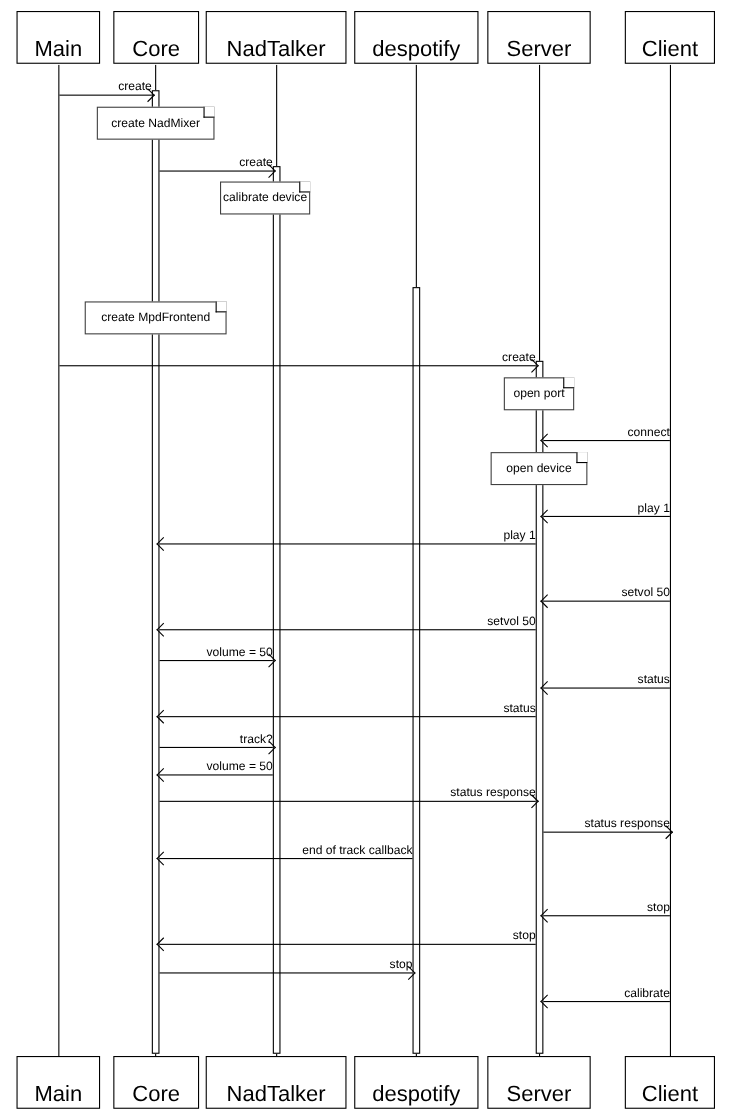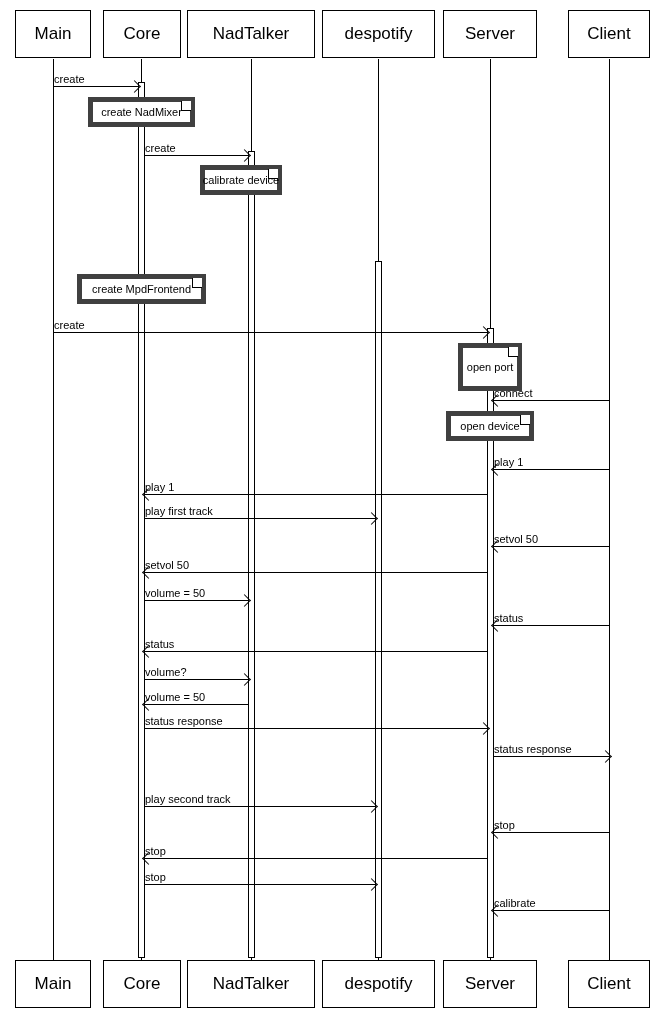--- a/index.html
+++ b/index.html
@@ -3,45 +3,45 @@
 <meta charset="utf-8">
 <style>
   html,body{margin:0;padding:0;background:#fff;}
   .diagram{
     position:relative;width:663px;height:1018px;background:#fff;
     font-family:"Liberation Sans","DejaVu Sans",sans-serif;color:#000;
     overflow:hidden;
   }
   .actor{
     position:absolute;height:48px;border:1px solid #000;background:#fff;
-    display:flex;align-items:center;justify-content:center;
-    font-size:17px;z-index:5;box-sizing:border-box;
+    display:flex;align-items:flex-end;justify-content:center;
+    font-size:20px;z-index:5;box-sizing:border-box;
   }
   .lifeline{position:absolute;top:59px;width:1px;height:901px;background:#000;z-index:1;}
   .activation{
     position:absolute;width:7px;background:#fff;border:1px solid #000;
     z-index:2;box-sizing:border-box;
   }
   .msg{
     position:absolute;height:16px;border-bottom:1px solid #000;z-index:3;
   }
   .msg .t{
-    position:absolute;left:0;right:0;bottom:1px;text-align:left;
+    position:absolute;left:0;right:0;bottom:1px;text-align:right;
     font-size:11px;white-space:nowrap;
   }
   .msg.r::after{
     content:'';position:absolute;right:-1px;bottom:-4.5px;width:8px;height:8px;
     border-top:1px solid #000;border-right:1px solid #000;transform:rotate(45deg);
   }
   .msg.l::after{
     content:'';position:absolute;left:-1px;bottom:-4.5px;width:8px;height:8px;
     border-left:1px solid #000;border-bottom:1px solid #000;transform:rotate(45deg);
   }
   .note{
-    position:absolute;z-index:4;background:#fff;border:5px solid #404040;
+    position:absolute;z-index:4;background:#fff;border:1px solid #404040;
     box-sizing:border-box;display:flex;align-items:center;justify-content:center;
     font-size:11px;padding:0 5px;white-space:nowrap;
   }
   .note::before{content:'';position:absolute;top:-1px;right:-1px;width:10px;height:10px;background:#fff;}
   .note::after{
     content:'';position:absolute;top:-1px;right:-1px;width:9px;height:9px;
     border-left:1px solid #000;border-bottom:1px solid #000;
   }
 </style>
 </head>
@@ -110,52 +110,49 @@
     </div>
   <div class="msg l" style="left:494px;top:384px;width:115px">
       <span class="t">connect</span>
     </div>
   <div class="msg l" style="left:494px;top:453px;width:115px">
       <span class="t">play 1</span>
     </div>
   <div class="msg l" style="left:145px;top:478px;width:342px">
       <span class="t">play 1</span>
     </div>
-  <div class="msg r" style="left:145px;top:502px;width:230px">
-      <span class="t">play first track</span>
-    </div>
   <div class="msg l" style="left:494px;top:530px;width:115px">
       <span class="t">setvol 50</span>
     </div>
   <div class="msg l" style="left:145px;top:556px;width:342px">
       <span class="t">setvol 50</span>
     </div>
   <div class="msg r" style="left:145px;top:584px;width:103px">
       <span class="t">volume = 50</span>
     </div>
   <div class="msg l" style="left:494px;top:609px;width:115px">
       <span class="t">status</span>
     </div>
   <div class="msg l" style="left:145px;top:635px;width:342px">
       <span class="t">status</span>
     </div>
   <div class="msg r" style="left:145px;top:663px;width:103px">
-      <span class="t">volume?</span>
+      <span class="t">track?</span>
     </div>
   <div class="msg l" style="left:145px;top:688px;width:103px">
       <span class="t">volume = 50</span>
     </div>
   <div class="msg r" style="left:145px;top:712px;width:342px">
       <span class="t">status response</span>
     </div>
   <div class="msg r" style="left:494px;top:740px;width:115px">
       <span class="t">status response</span>
     </div>
-  <div class="msg r" style="left:145px;top:790px;width:230px">
-      <span class="t">play second track</span>
+  <div class="msg l" style="left:145px;top:764px;width:230px">
+      <span class="t">end of track callback</span>
     </div>
   <div class="msg l" style="left:494px;top:816px;width:115px">
       <span class="t">stop</span>
     </div>
   <div class="msg l" style="left:145px;top:842px;width:342px">
       <span class="t">stop</span>
     </div>
   <div class="msg r" style="left:145px;top:868px;width:230px">
       <span class="t">stop</span>
     </div>
@@ -165,21 +162,21 @@
 
   <div class="note" style="left:88px;top:97px;width:107px;height:30px">
       <span>create NadMixer</span>
     </div>
   <div class="note" style="left:200px;top:165px;width:82px;height:30px">
       <span>calibrate device</span>
     </div>
   <div class="note" style="left:77px;top:274px;width:129px;height:30px">
       <span>create MpdFrontend</span>
     </div>
-  <div class="note" style="left:458px;top:343px;width:64px;height:48px">
+  <div class="note" style="left:458px;top:343px;width:64px;height:30px">
       <span>open port</span>
     </div>
   <div class="note" style="left:446px;top:411px;width:88px;height:30px">
       <span>open device</span>
     </div>
   <div class="note" style="left:446px;top:964px;width:88px;height:30px">
       <span>close session</span>
     </div>
 
 </div>

